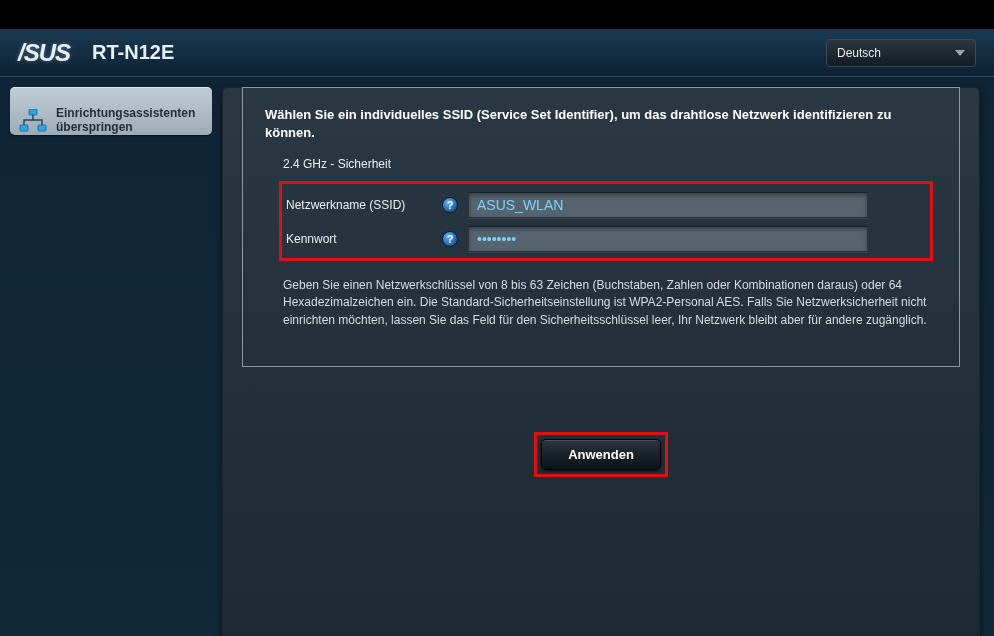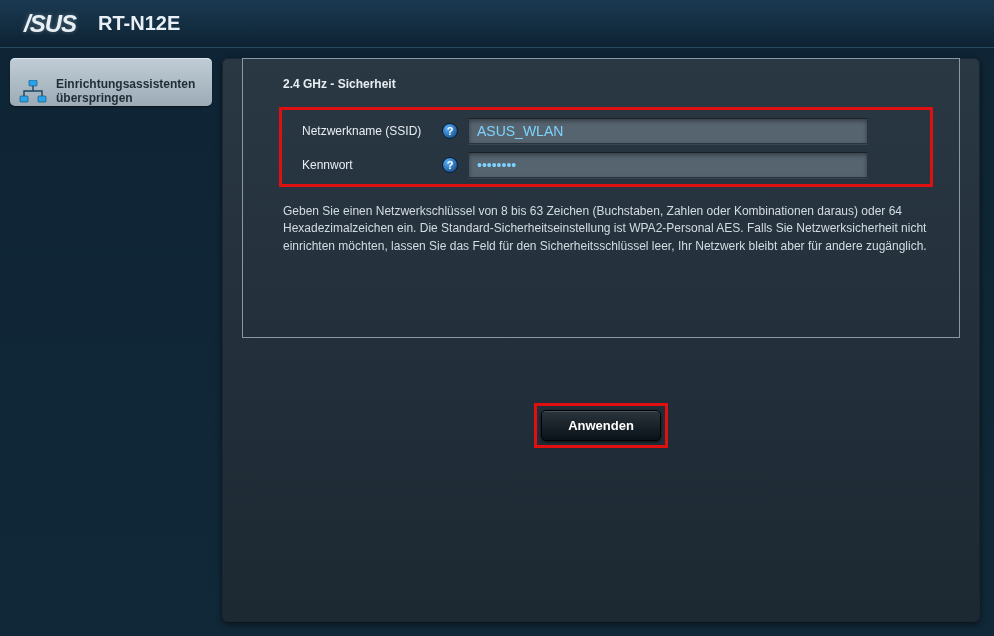--- a/index.html
+++ b/index.html
@@ -17,22 +17,23 @@
     height: 636px;
     background: linear-gradient(to bottom, #0a2030 0, #0a2030 48px, #0f2535 48px, #112838 100%);
     position: relative;
   }
   .topbar {
     height: 48px;
     background: linear-gradient(to bottom, #1a3a52 0%, #0d2233 100%);
     border-bottom: 1px solid #2a4a5f;
     display: flex;
     align-items: center;
-    padding: 0 24px;
+    padding: 0 18px;
     position: relative;
+    margin-top: 29px;
   }
   .logo {
     font-family: Arial, sans-serif;
     font-weight: 900;
     font-style: italic;
     font-size: 24px;
     color: #e8f0f5;
     letter-spacing: -1px;
     text-shadow: 0 0 4px rgba(255,255,255,0.3);
   }
@@ -164,40 +165,39 @@
     color: #fff;
     margin-bottom: 16px;
     line-height: 1.35;
   }
   .form-block {
     padding-left: 18px;
   }
   .sec-label {
     font-size: 12px;
     color: #e8eef2;
-    margin-bottom: 16px;
-    font-weight: bold;
+    margin-bottom: 10px;
   }
   .highlight-box {
     border: 3px solid #e01010;
     padding: 0 6px 6px 0;
     margin-left: -4px;
     display: inline-block;
     width: 100%;
   }
   .field-row {
     display: flex;
     align-items: center;
     margin-top: 8px;
   }
   .field-label {
     width: 160px;
     font-size: 12px;
     color: #e8eef2;
-    padding-left: 20px;
+    padding-left: 4px;
   }
   .help {
     width: 16px; height: 16px; border-radius: 50%;
     background: radial-gradient(circle at 35% 30%, #5ab0ff, #0c3e70);
     color: #fff; font-size: 11px; font-weight: bold;
     display:flex; align-items:center; justify-content:center;
     margin-right: 10px;
     cursor: pointer;
     border: 1px solid #062038;
   }
@@ -243,20 +243,24 @@
   }
 </style>
 </head>
 <body>
 
 <div class="outer">
 
   <div class="topbar">
     <span class="logo">/SUS</span>
     <span class="model">RT-N12E</span>
+    <div class="lang-select">
+      <span>Deutsch</span>
+      <span class="chev"></span>
+    </div>
   </div>
 
   <div class="body-row">
 
     <div class="sidebar">
 
       <div class="skip-box">
         <span class="net-icon">
           <svg width="30" height="26" viewBox="0 0 30 26">
             <rect x="11" y="0" width="8" height="6" rx="1" fill="#2aa3e8" stroke="#0a4a70" stroke-width="0.6"></rect>
@@ -270,20 +274,21 @@
 
 
     </div>
 
     <div class="main">
       <div class="panel">
 
         <div class="panel-inner-wrap">
           <div class="panel-inner">
 
+            <div class="intro">Wählen Sie ein individuelles SSID (Service Set Identifier), um das drahtlose Netzwerk identifizieren zu können.</div>
 
             <div class="form-block">
               <div class="sec-label">2.4 GHz - Sicherheit</div>
 
               <div class="highlight-box">
                 <div class="field-row">
                   <span class="field-label">Netzwerkname (SSID)</span>
                   <span class="help">?</span>
                   <input class="tin" type="text" value="ASUS_WLAN" style="">
                 </div>

